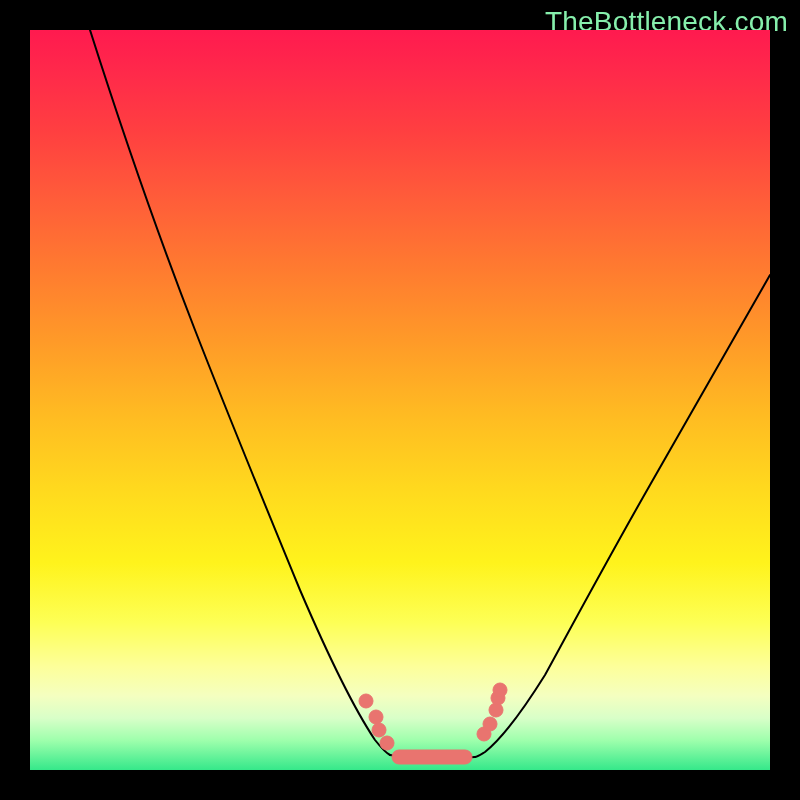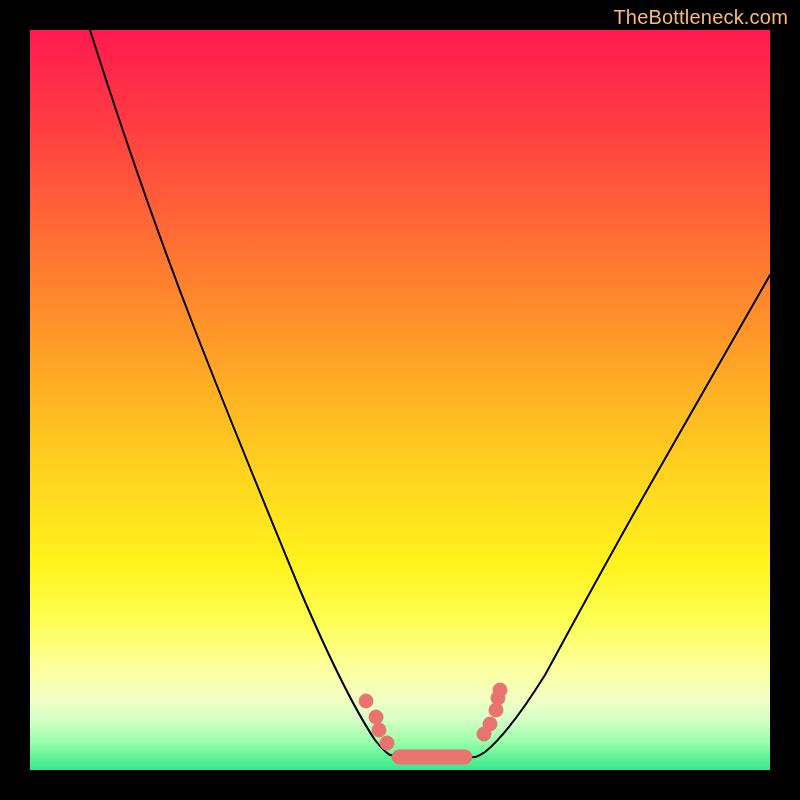--- a/index.html
+++ b/index.html
@@ -37,22 +37,22 @@
       #f4ffc0 90%,
       #d8ffc8 93%,
       #9effac 96%,
       #35e88a 100%
     );
   }
   .watermark {
     position: absolute;
     top: 6px;
     right: 12px;
-    color: #fdba74;
-    font-size: 20px;
+    color: #86efac;
+    font-size: 28px;
     letter-spacing: 0.2px;
     user-select: none;
   }
   svg.curves {
     position: absolute;
     inset: 0;
   }
   .dot {
     fill: #e9746f;
     stroke: #e9746f;

